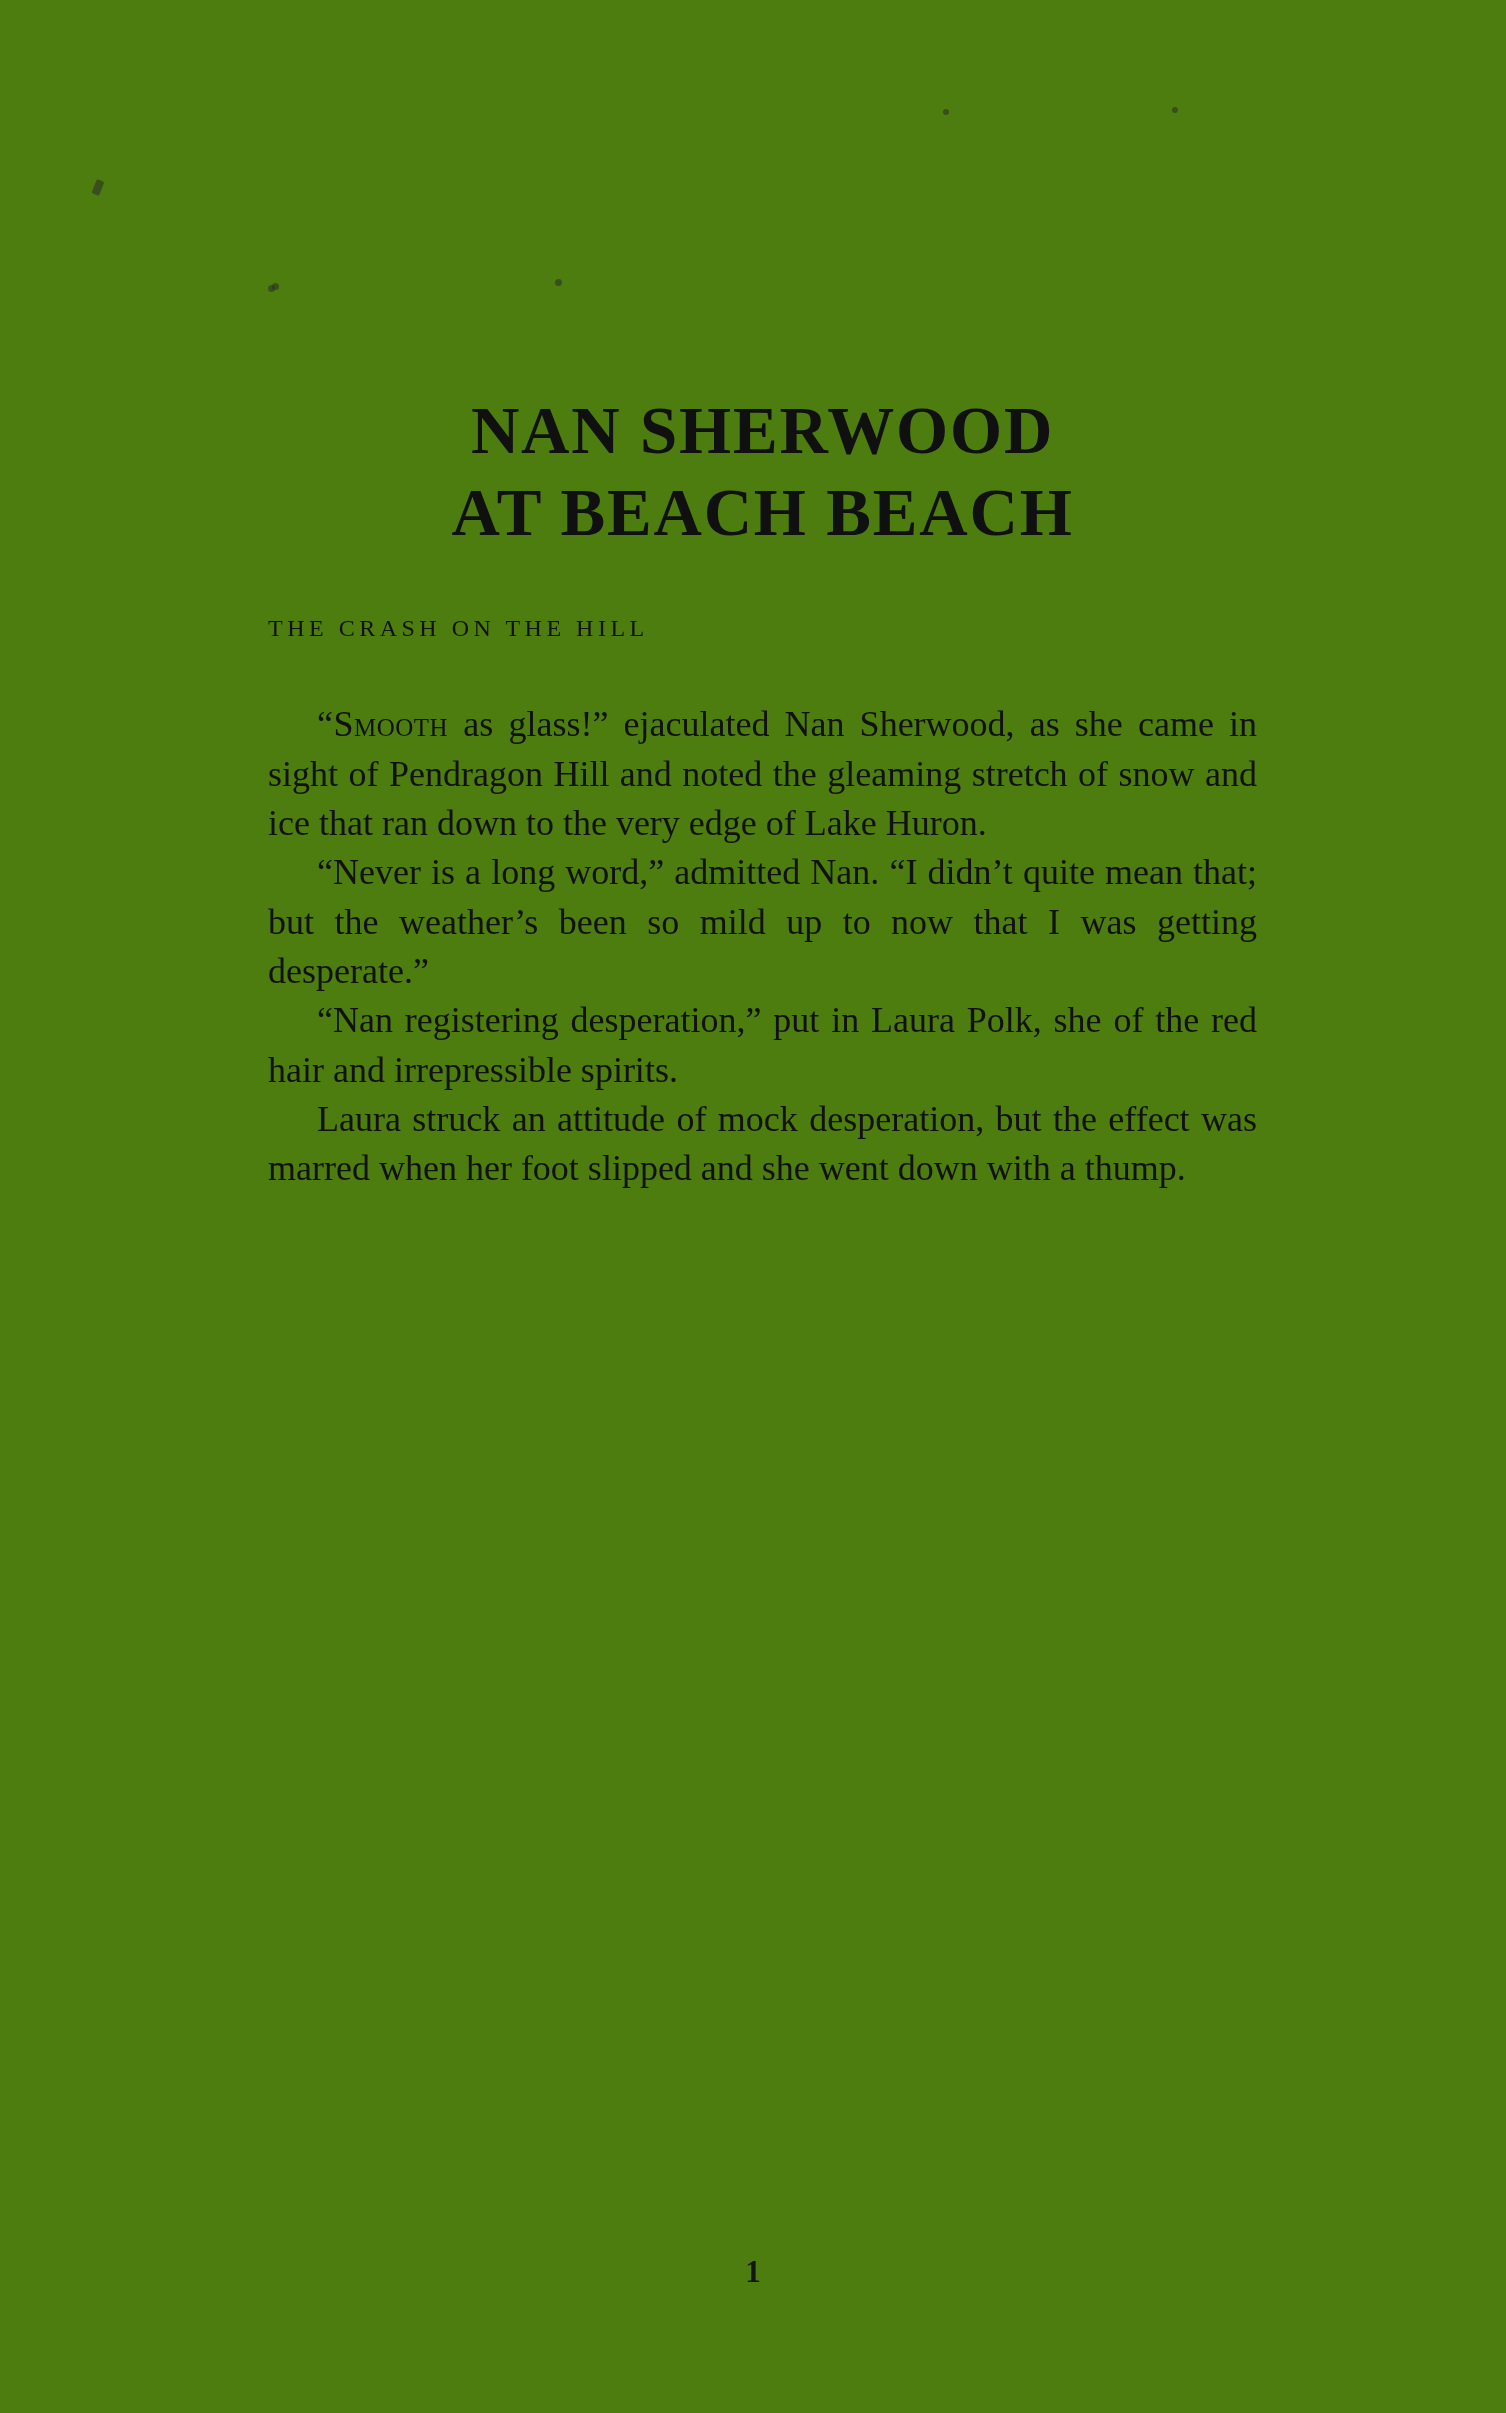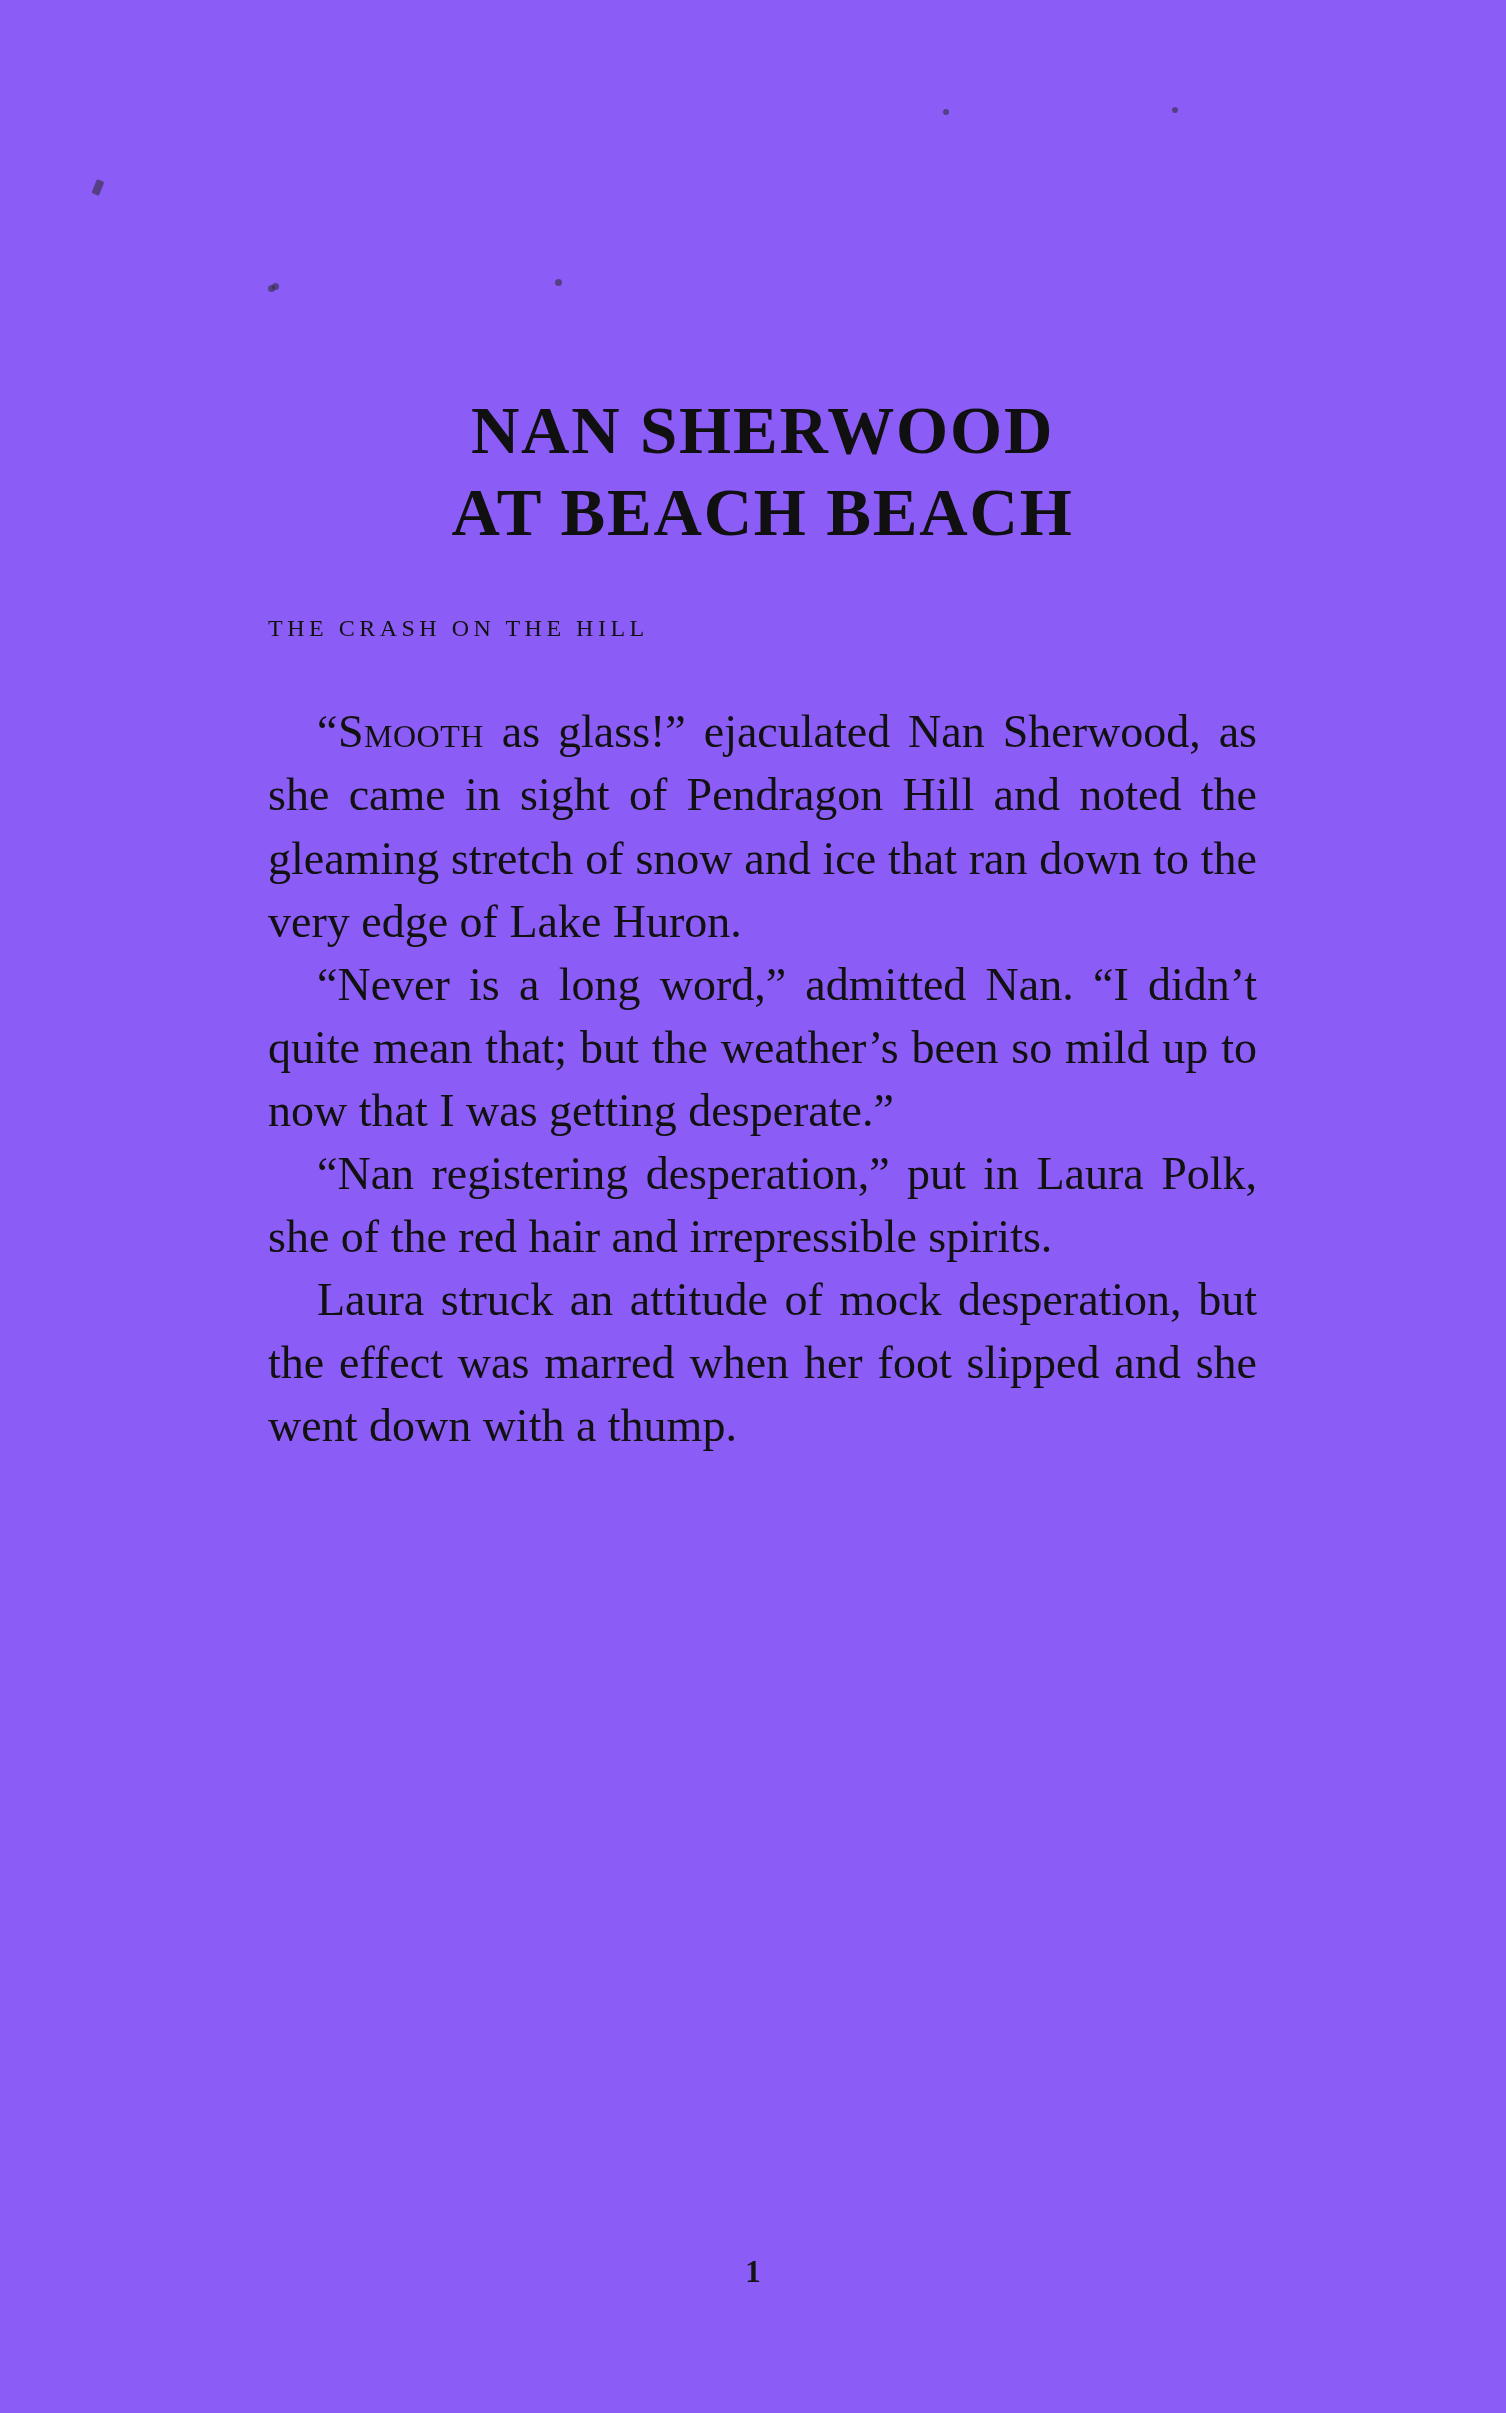--- a/index.html
+++ b/index.html
@@ -14,21 +14,21 @@
     color: #121212;
     position: relative;
     overflow: hidden;
   }
 
   .page {
     position: absolute;
     top: 0; left: 0;
     width: 1507px;
     height: 2413px;
-    background: #8b5cf6;
+    background: #4d7c0f;
   }
 
   
   .speck {
     position: absolute;
     background: #2a2a2a;
     border-radius: 50%;
     opacity: .55;
   }
 
@@ -63,21 +63,21 @@
     margin-top: 62px;
     text-align: left;
     font-size: 24px;
     letter-spacing: 4.5px;
     font-weight: 400;
     color: #111;
   }
 
   .body-text {
     margin-top: 58px;
-    font-size: 46px;
+    font-size: 36px;
     line-height: 1.37;
     text-align: justify;
     text-justify: inter-word;
     color: #111;
   }
   .body-text p {
     margin: 0;
     text-indent: 49px;
   }
   .body-text p.first { text-indent: 49px; }

